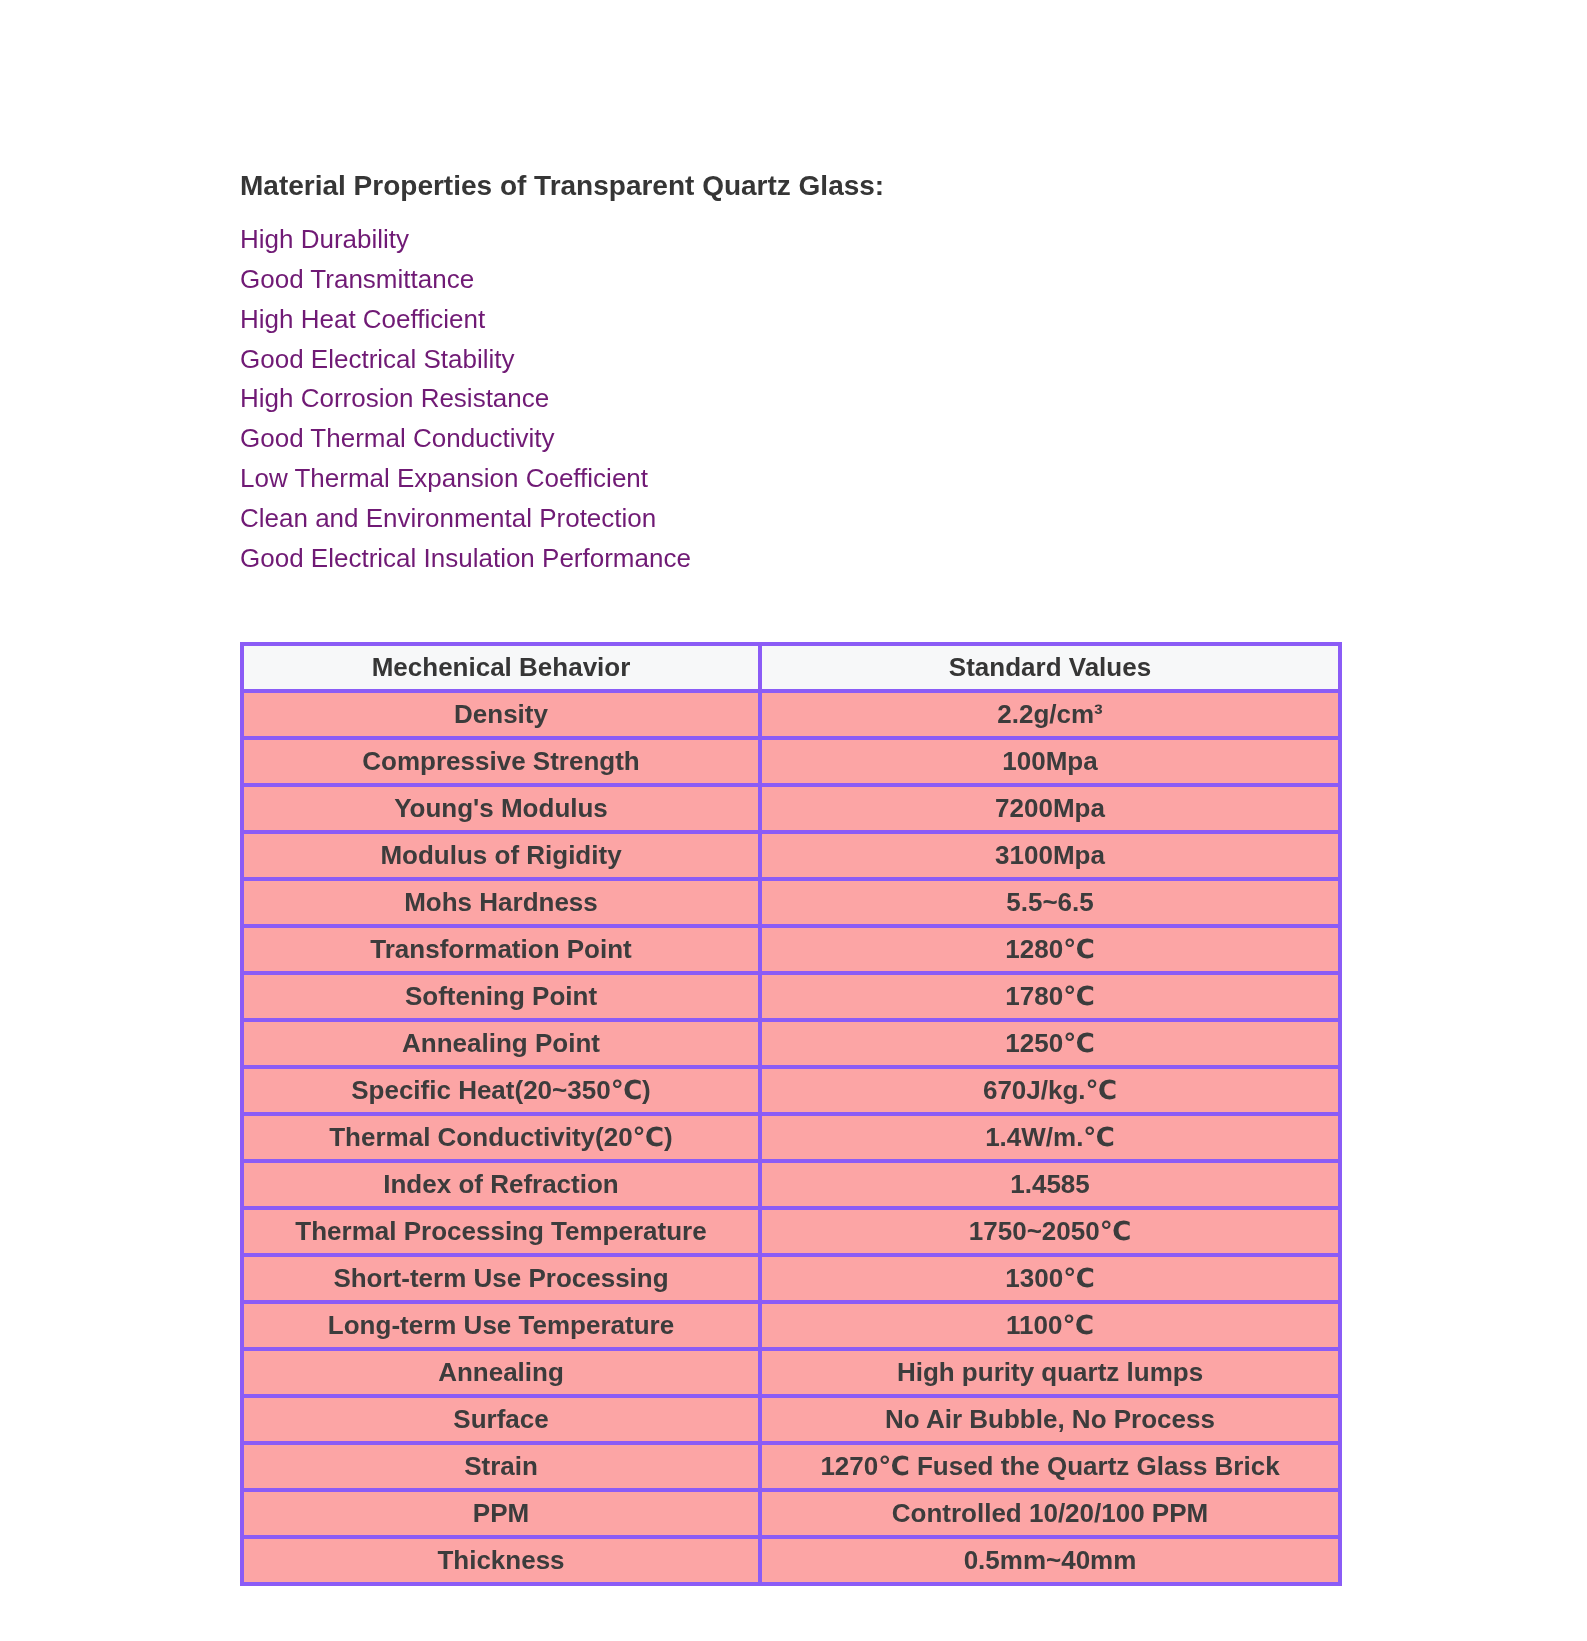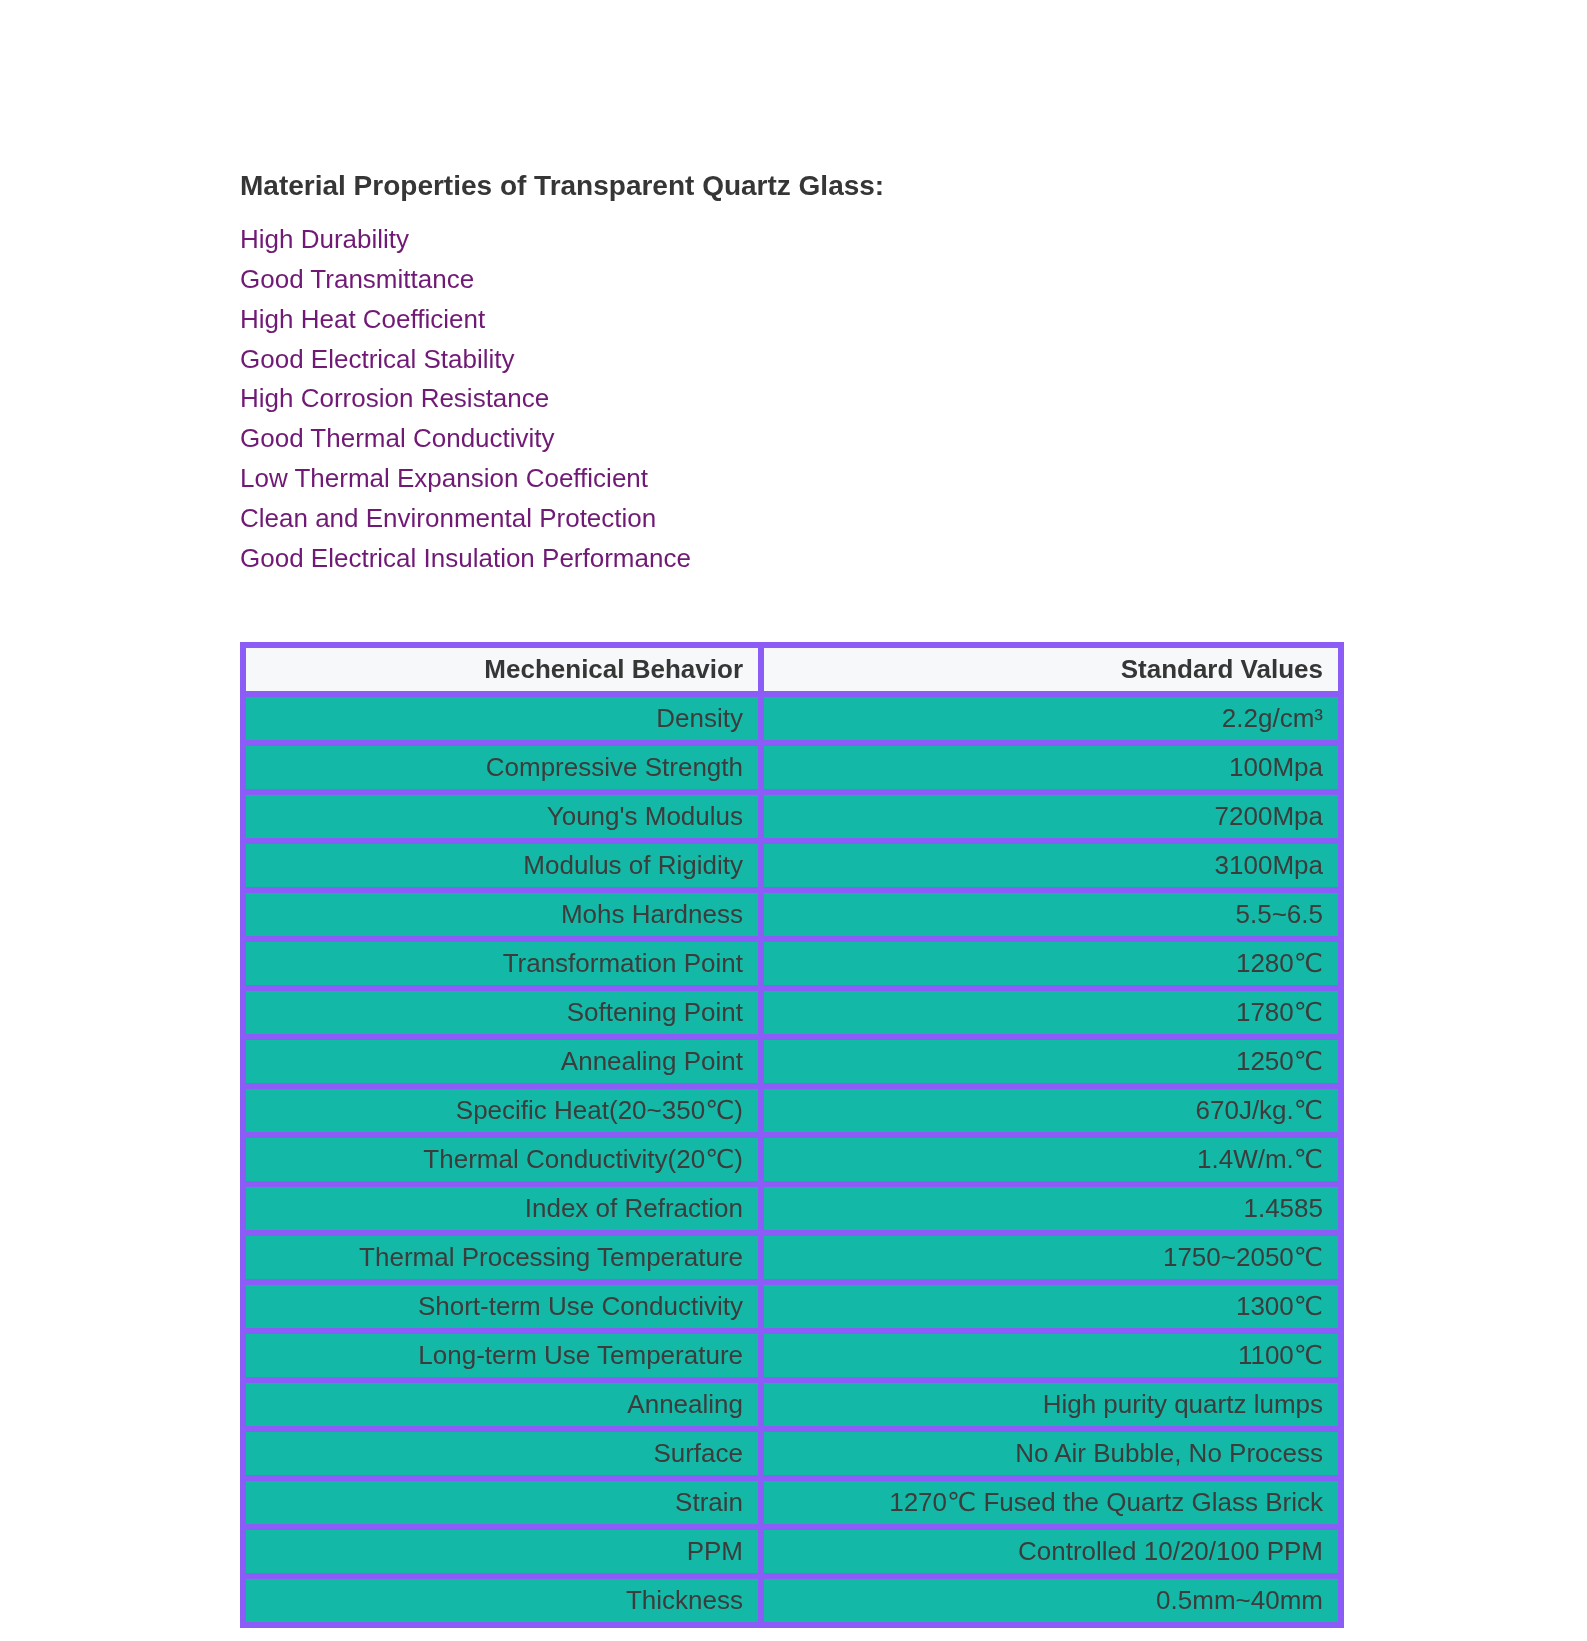--- a/index.html
+++ b/index.html
@@ -39,37 +39,37 @@
   .props-table {
     border-collapse: collapse;
     table-layout: fixed;
     width: 1098px;
     margin-top: 64px;
   }
   .props-table col.c1 { width: 518px; }
   .props-table col.c2 { width: 580px; }
   .props-table th,
   .props-table td {
-    border: 6px solid #8b5cf6;
+    border: 4px solid #8b5cf6;
     font-size: 26px;
-    text-align: right;
+    text-align: center;
     vertical-align: middle;
     padding: 3px 15px;
     height: 37px;
     white-space: nowrap;
     overflow: hidden;
   }
   .props-table th {
     font-weight: bold;
     background: #f7f8f9;
     color: #363636;
   }
   .props-table td {
-    background: #14b8a6;
-    font-weight: normal;
+    background: #fca5a5;
+    font-weight: bold;
   }
 </style>
 </head>
 <body>
 
 <div class="content">
 
   <h1 class="page-title">Material Properties of Transparent Quartz Glass:</h1>
 
   <ul class="feature-list" id="feature-list">
@@ -138,21 +138,21 @@
         </tr>
         <tr>
           <td>Index of Refraction</td>
           <td>1.4585</td>
         </tr>
         <tr>
           <td>Thermal Processing Temperature</td>
           <td>1750~2050℃</td>
         </tr>
         <tr>
-          <td>Short-term Use Conductivity</td>
+          <td>Short-term Use Processing</td>
           <td>1300℃</td>
         </tr>
         <tr>
           <td>Long-term Use Temperature</td>
           <td>1100℃</td>
         </tr>
         <tr>
           <td>Annealing</td>
           <td>High purity quartz lumps</td>
         </tr>

